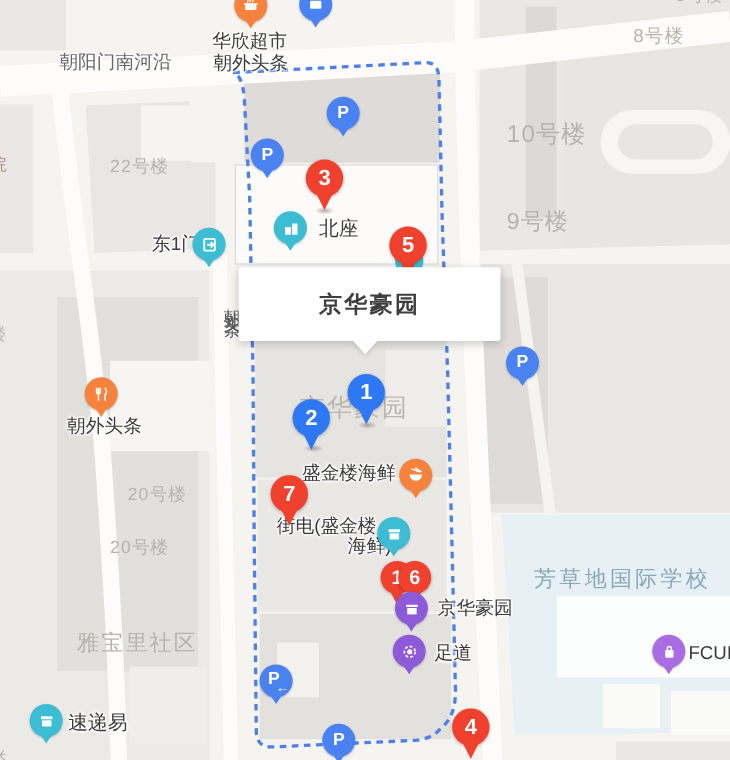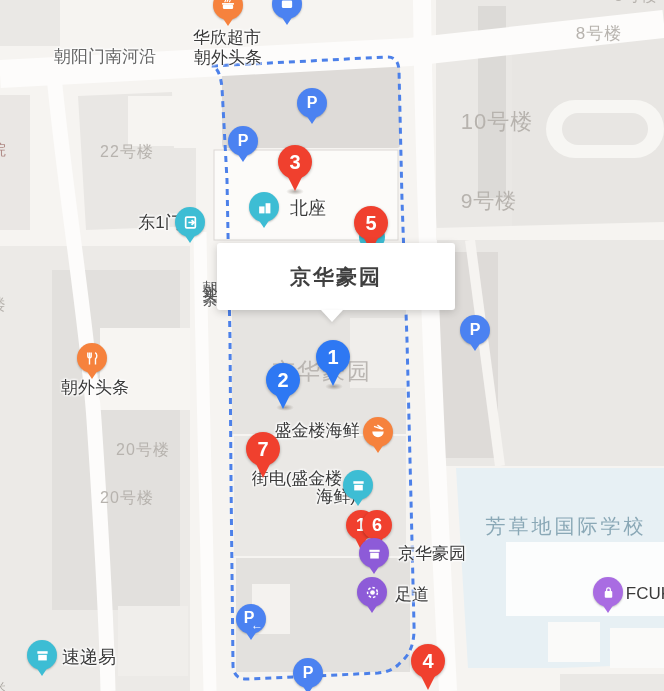--- a/index.html
+++ b/index.html
@@ -112,20 +112,21 @@
              L231,480 L230,340 L227,180 L222,88 Q220,68 212,66 Z" fill="none" stroke="#4c80e9" stroke-width="3" stroke-dasharray="6 5"></path>
   </svg>
 
   <div class="albl" style="left:127px;top:152px">22号楼</div>
   <div class="albl" style="left:636px;top:-4px">8号楼</div>
   <div class="albl" style="left:599px;top:33px;font-size:17px">8号楼</div>
   <div class="albl" style="left:497px;top:122px;font-size:22px">10号楼</div>
   <div class="albl" style="left:489px;top:201px;font-size:21px">9号楼</div>
   <div class="albl" style="left:143px;top:450px">20号楼</div>
   <div class="albl" style="left:127px;top:498px">20号楼</div>
+  <div class="albl" style="left:125px;top:584px;font-size:20px;letter-spacing:2px">雅宝里社区</div>
   <div class="albl" style="left:322px;top:371px;font-size:23px;letter-spacing:2px;color:#bab6b2">京华豪园</div>
   <div class="albl" style="left:566px;top:526px;font-size:20px;letter-spacing:3px;color:var(--c-school_text)">芳草地国际学校</div>
   <div class="albl" style="left:-1px;top:150px;color:#b08a85;font-size:15px">院</div>
   <div class="albl" style="left:-2px;top:305px">楼</div>
   <div class="albl" style="left:0px;top:687px;font-size:12px;color:#a8a49f">米</div>
 
   <div class="lbl" style="left:105px;top:56px;color:#666">朝阳门南河沿</div>
   <div class="vlbl" style="left:200px;top:268px">朝外头条</div>
 
   <div class="poi" style="left:213px;top:-10px;--ic:var(--c-orange)">

